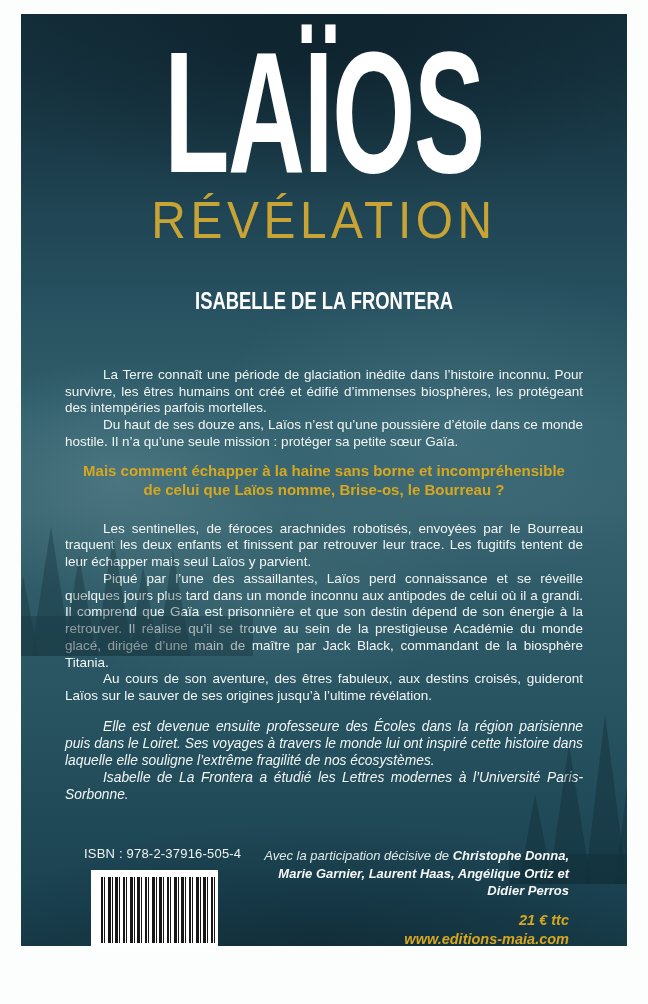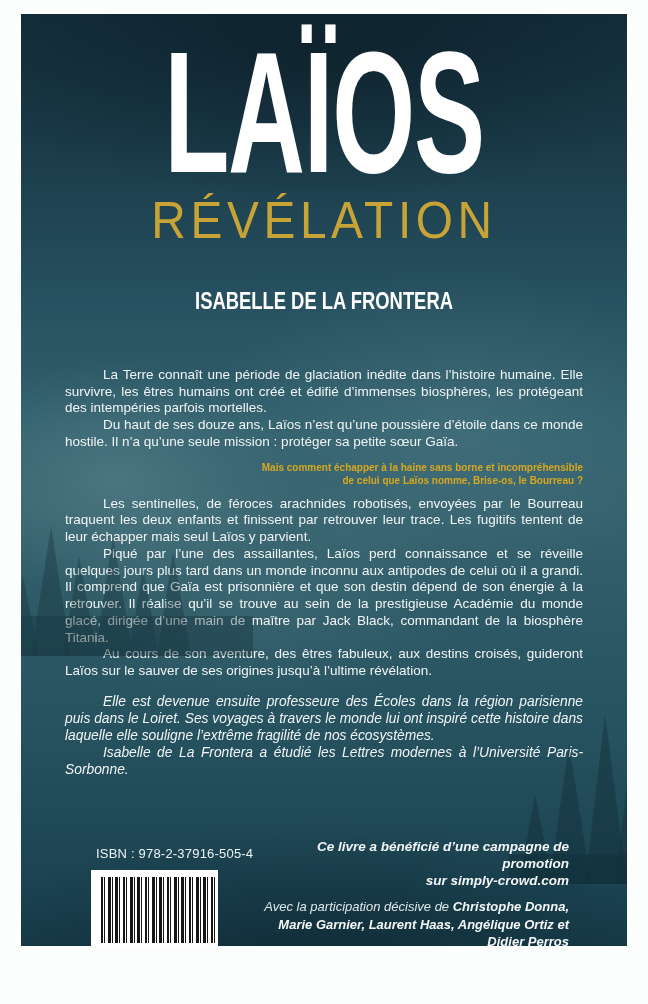--- a/index.html
+++ b/index.html
@@ -64,36 +64,36 @@
     margin-top:52px;
     padding:0 44px;
     font-size:13.5px;
     line-height:1.24;
     text-align:justify;
     color:#f1f5f4;
   }
   .bodytext p { text-indent:38px; }
 
   .tagline {
-    margin:10px 0 9px 0;
-    text-align:right;
-    font-weight:700;
-    font-size:10px;
+    margin:10px 0 21px 0;
+    text-align:center;
+    font-weight:700;
+    font-size:15px;
     line-height:1.3;
   }
 
   .bio {
     margin-top:13px;
     font-style:italic;
     font-size:13.8px;
   }
   .bio p { text-indent:38px; }
 
   .isbn {
-    position:absolute; left:75px; top:832px;
+    position:absolute; left:63px; top:832px;
     font-size:13px; letter-spacing:0.2px;
     color:#eef3f2;
   }
   .barcode {
     position:absolute; left:70px; top:856px;
     width:127px; height:100px;
     background:#ffffff;
     padding:7px 2px 4px 10px;
   }
   .bars {
@@ -175,21 +175,21 @@
       </g>
     </svg>
 
     <h1 class="title">LAÏOS</h1>
 
     <div class="subtitle" style="color:#C8A436;">RÉVÉLATION</div>
 
     <div class="author">ISABELLE DE LA FRONTERA</div>
 
     <div class="bodytext">
-      <p>La Terre connaît une période de glaciation inédite dans l’histoire humaine. Elle survivre, les êtres humains ont créé et édifié d’immenses biosphères, les protégeant des intempéries parfois mortelles.</p>
+      <p>La Terre connaît une période de glaciation inédite dans l’histoire inconnu. Pour survivre, les êtres humains ont créé et édifié d’immenses biosphères, les protégeant des intempéries parfois mortelles.</p>
       <p>Du haut de ses douze ans, Laïos n’est qu’une poussière d’étoile dans ce monde hostile. Il n’a qu’une seule mission : protéger sa petite sœur Gaïa.</p>
 
       <div class="tagline" style="color:#D7A81F;">
         <div>Mais comment échapper à la haine sans borne et incompréhensible</div>
         <div>de celui que Laïos nomme, Brise-os, le Bourreau ?</div>
       </div>
 
       <p>Les sentinelles, de féroces arachnides robotisés, envoyées par le Bourreau traquent les deux enfants et finissent par retrouver leur trace. Les fugitifs tentent de leur échapper mais seul Laïos y parvient.</p>
       <p>Piqué par l’une des assaillantes, Laïos perd connaissance et se réveille quelques jours plus tard dans un monde inconnu aux antipodes de celui où il a grandi. Il comprend que Gaïa est prisonnière et que son destin dépend de son énergie à la retrouver. Il réalise qu’il se trouve au sein de la prestigieuse Académie du monde glacé, dirigée d’une main de maître par Jack Black, commandant de la biosphère Titania.</p>
       <p>Au cours de son aventure, des êtres fabuleux, aux destins croisés, guideront Laïos sur le sauver de ses origines jusqu’à l’ultime révélation.</p>
@@ -201,23 +201,19 @@
     </div>
 
     <div class="isbn">ISBN : 978-2-37916-505-4</div>
 
     <div class="barcode">
       <div class="bars"></div>
       <div class="barcode-digits">9 782379 165054</div>
     </div>
 
     <div class="footer-right">
-      <div class="promo">
-        <div>Ce livre a bénéficié d’une campagne de promotion</div>
-        <div>sur simply-crowd.com</div>
-      </div>
       <div class="participation"><span>Avec la participation décisive de </span><strong>Christophe Donna, Marie Garnier, Laurent Haas, Angélique Ortiz et Didier Perros</strong></div>
       <div class="price" style="color:#D7A81F;">21 € ttc</div>
       <div class="website" style="color:#D7A81F;">www.editions-maia.com</div>
     </div>
 
   </div>
 </div>
 
 </body></html>

